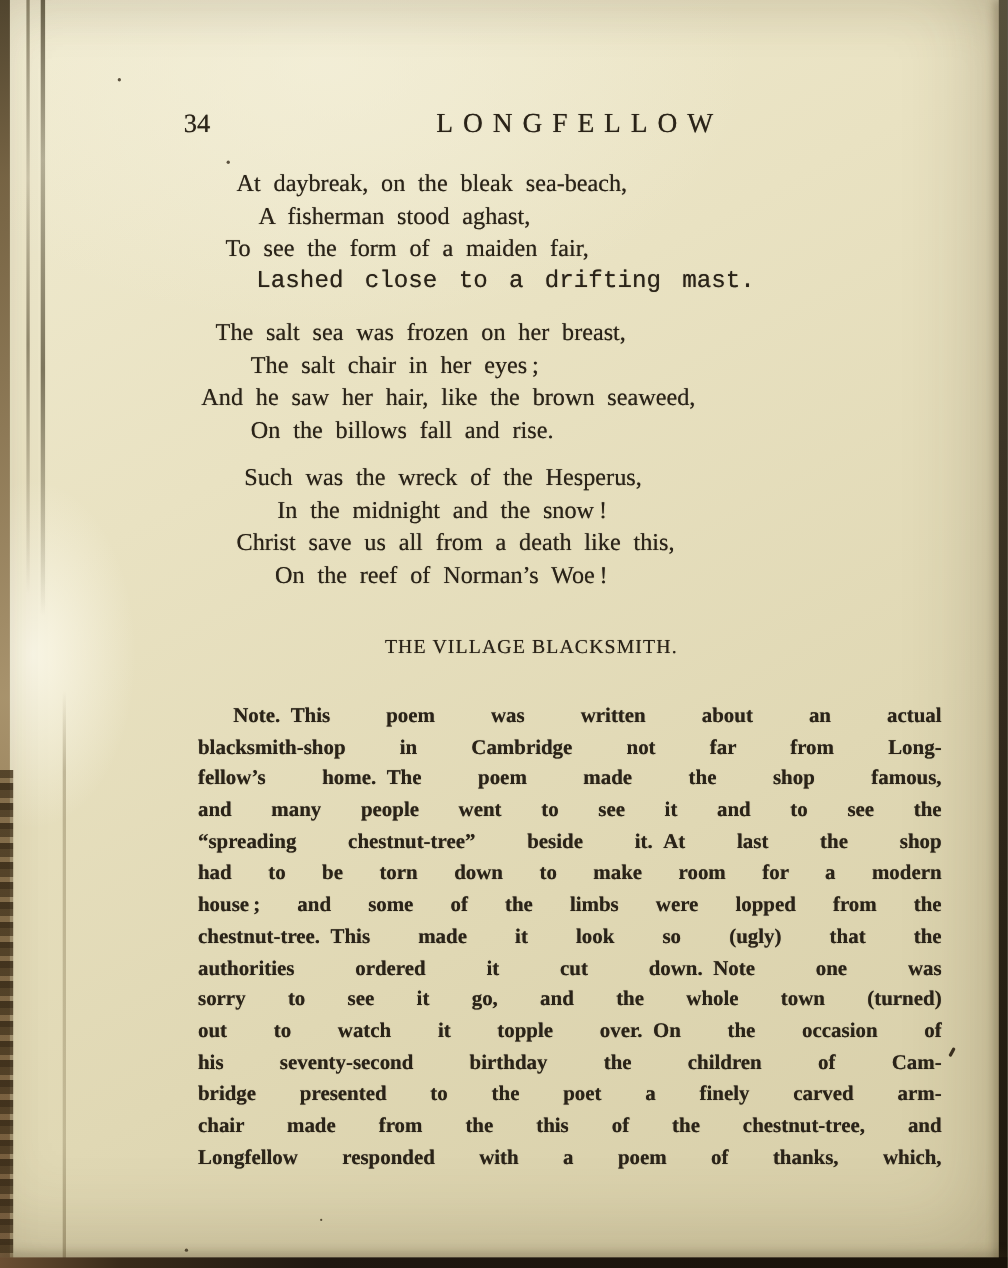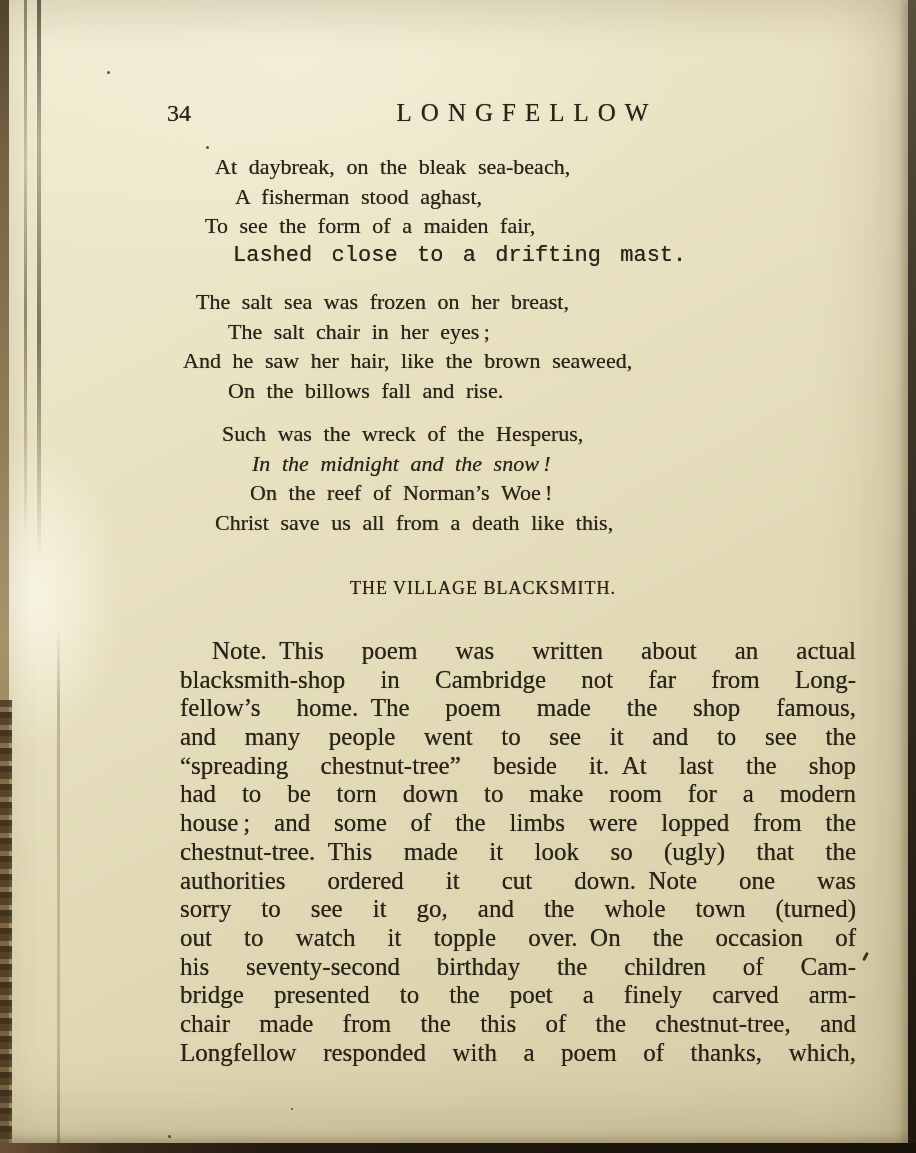--- a/index.html
+++ b/index.html
@@ -25,22 +25,22 @@
   
   .stanza{position:absolute;}
   .pline{display:block; white-space:nowrap; font-size:22px; line-height:29.5px; height:29.5px; word-spacing:0.28em;}
 
   
   .title{left:180px; top:578px; width:606px; padding-right:70px; text-align:center;
          font-size:18px; letter-spacing:1px; white-space:nowrap;}
 
   
   .note{left:180px; top:637px; width:676px;}
-  .nline{display:block; font-size:25px; line-height:28.7px; height:28.7px;
-         text-align:justify; text-align-last:justify; word-spacing:1px;}
+  .nline{display:block; font-size:19px; line-height:28.7px; height:28.7px;
+         text-align:justify; text-align-last:justify; word-spacing:1px;font-weight:bold;}
   .nline.indent{padding-left:32px;}
 
   
   .edge-left{position:absolute; left:0; top:0; width:9px; height:1153px;
     background:linear-gradient(180deg,#41351f 0%, #6a5636 14%, #8a7450 38%, #a18a62 55%, #8f7650 72%, #7c5d3c 90%, #6e5138 100%);
     opacity:.9;}
   .edge-left-rough{position:absolute; left:0; top:700px; width:12px; height:453px;
     background:repeating-linear-gradient(180deg, rgba(72,56,32,.85) 0 7px, rgba(110,88,56,.55) 7px 12px, rgba(58,44,24,.9) 12px 18px);}
   .bind-line-1{position:absolute; left:24px; top:0; width:3px; height:540px;
     background:linear-gradient(180deg, rgba(82,72,46,.62), rgba(82,72,46,.22) 30%, rgba(82,72,46,.58) 58%, rgba(82,72,46,0) 100%);}
@@ -90,23 +90,23 @@
 
   <div class="txt stanza" style="left:183px; top:287px;">
     <span class="pline" style="padding-left:13px;">The salt sea was frozen on her breast,</span>
     <span class="pline" style="padding-left:45px;">The salt chair in her eyes ;</span>
     <span class="pline" style="padding-left:0;">And he saw her hair, like the brown seaweed,</span>
     <span class="pline" style="padding-left:45px;">On the billows fall and rise.</span>
   </div>
 
   <div class="txt stanza" style="left:215px; top:419px;">
     <span class="pline" style="padding-left:7px;">Such was the wreck of the Hesperus,</span>
-    <span class="pline" style="padding-left:37px;font-style:italic;">In the midnight and the snow !</span>
+    <span class="pline" style="padding-left:37px;">In the midnight and the snow !</span>
+    <span class="pline" style="padding-left:0;">Christ save us all from a death like this,</span>
     <span class="pline" style="padding-left:35px;">On the reef of Norman’s Woe !</span>
-    <span class="pline" style="padding-left:0;">Christ save us all from a death like this,</span>
   </div>
 
   <div class="txt title">THE VILLAGE BLACKSMITH.</div>
 
   <div class="txt note">
     <span class="nline indent">Note. This poem was written about an actual</span>
     <span class="nline">blacksmith-shop in Cambridge not far from Long-</span>
     <span class="nline">fellow’s home. The poem made the shop famous,</span>
     <span class="nline">and many people went to see it and to see the</span>
     <span class="nline">“spreading chestnut-tree” beside it. At last the shop</span>

